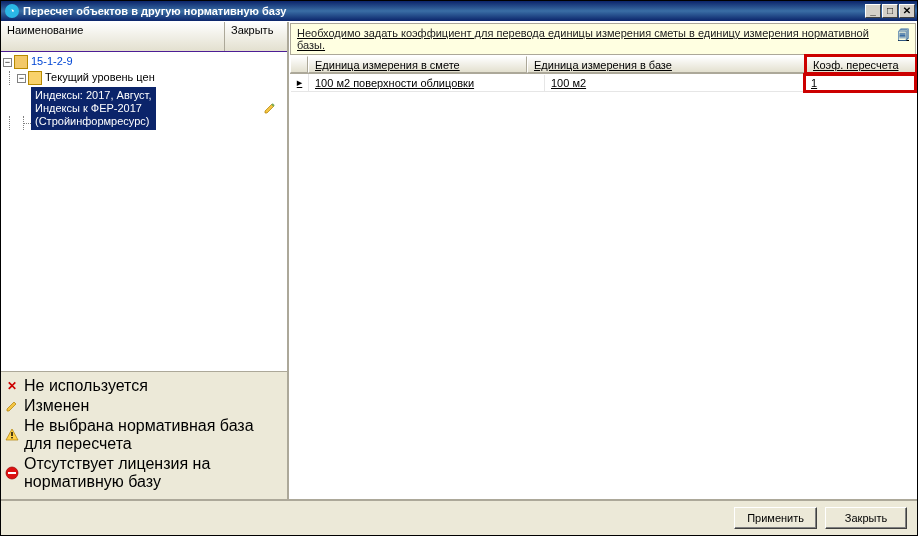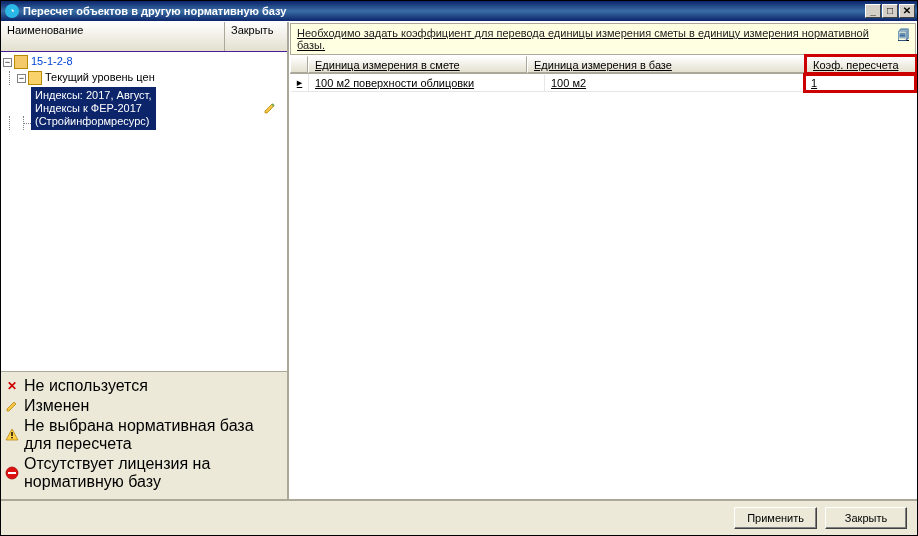--- a/index.html
+++ b/index.html
@@ -190,21 +190,21 @@
   <div class="left-pane">
     <div class="tree-header">
       <div class="col name">Наименование</div>
       <div class="col status">Закрыть</div>
     </div>
     <div class="tree-body">
 
       <div class="tree-row">
         <span class="exp-box">−</span>
         <span class="tree-icon ico-root"></span>
-        <span class="tree-label" style="color:#0046d5;">15-1-2-8</span>
+        <span class="tree-label" style="color:#0046d5;">15-1-2-9</span>
       </div>
 
       <div class="tree-row">
         <span class="tv-line"></span>
         <span class="exp-box">−</span>
         <span class="tree-icon ico-folder"></span>
         <span class="tree-label">Текущий уровень цен</span>
       </div>
 
       <div class="tree-row" style="align-items:flex-end;">

